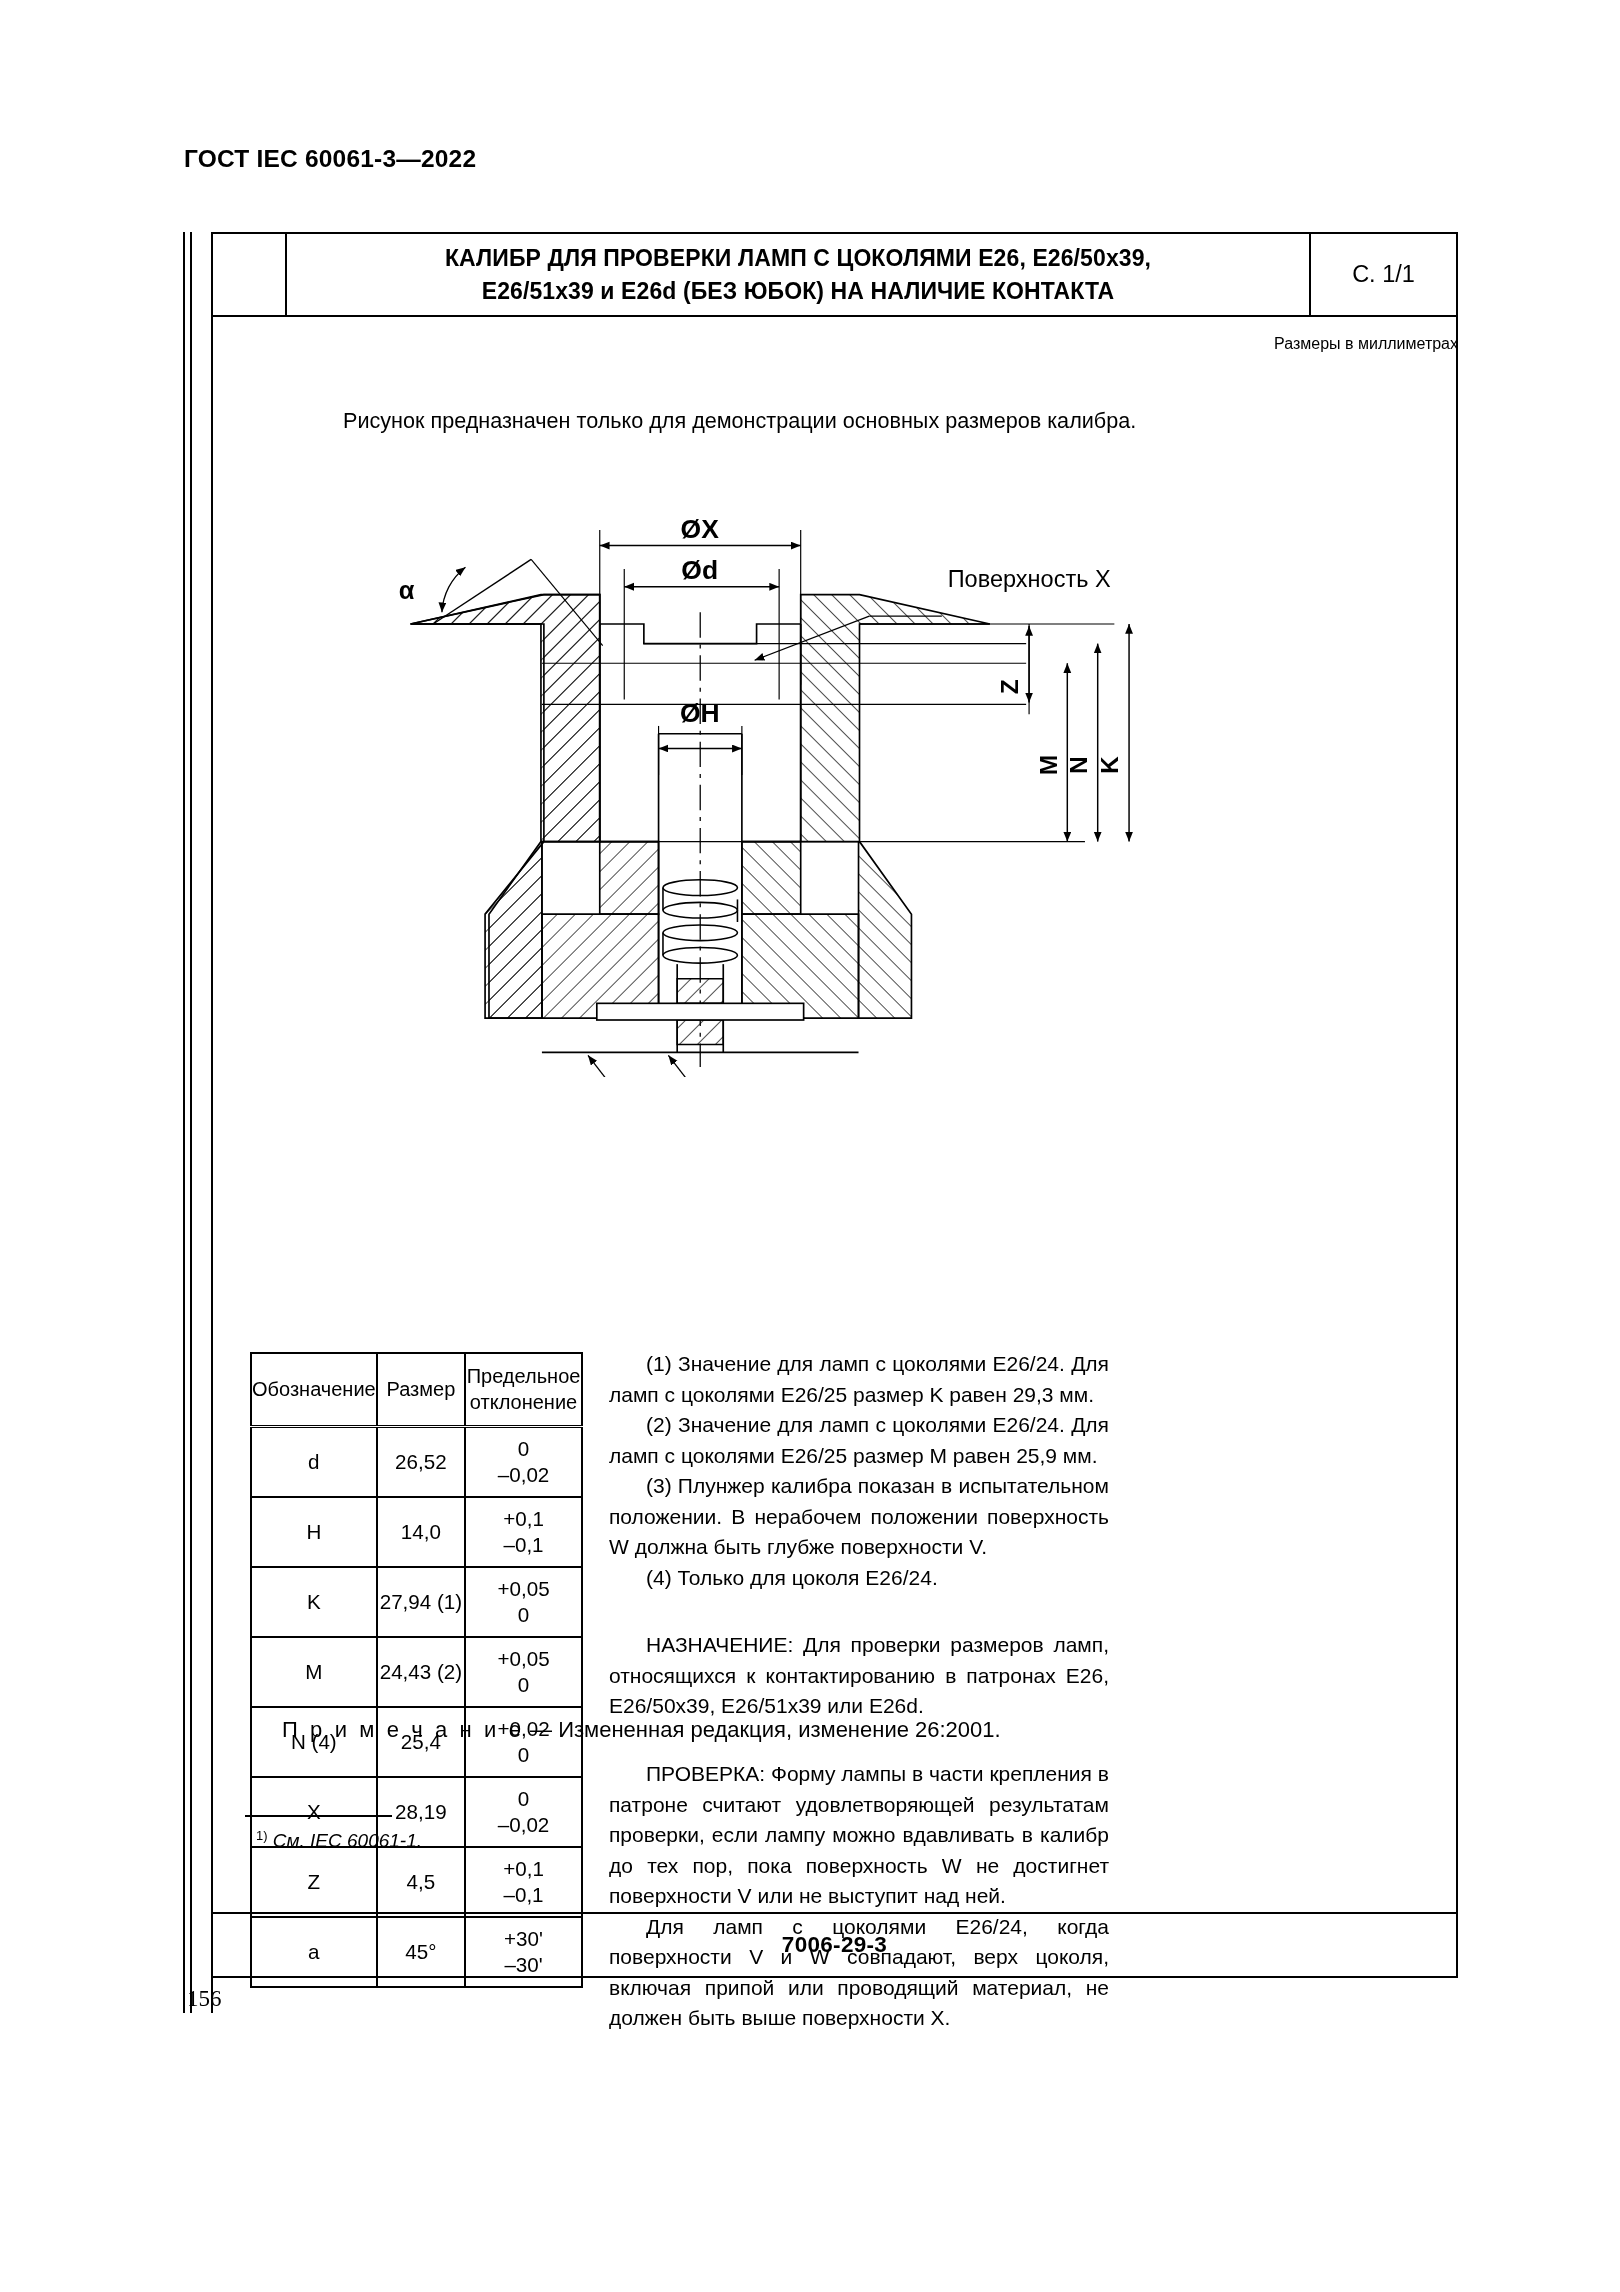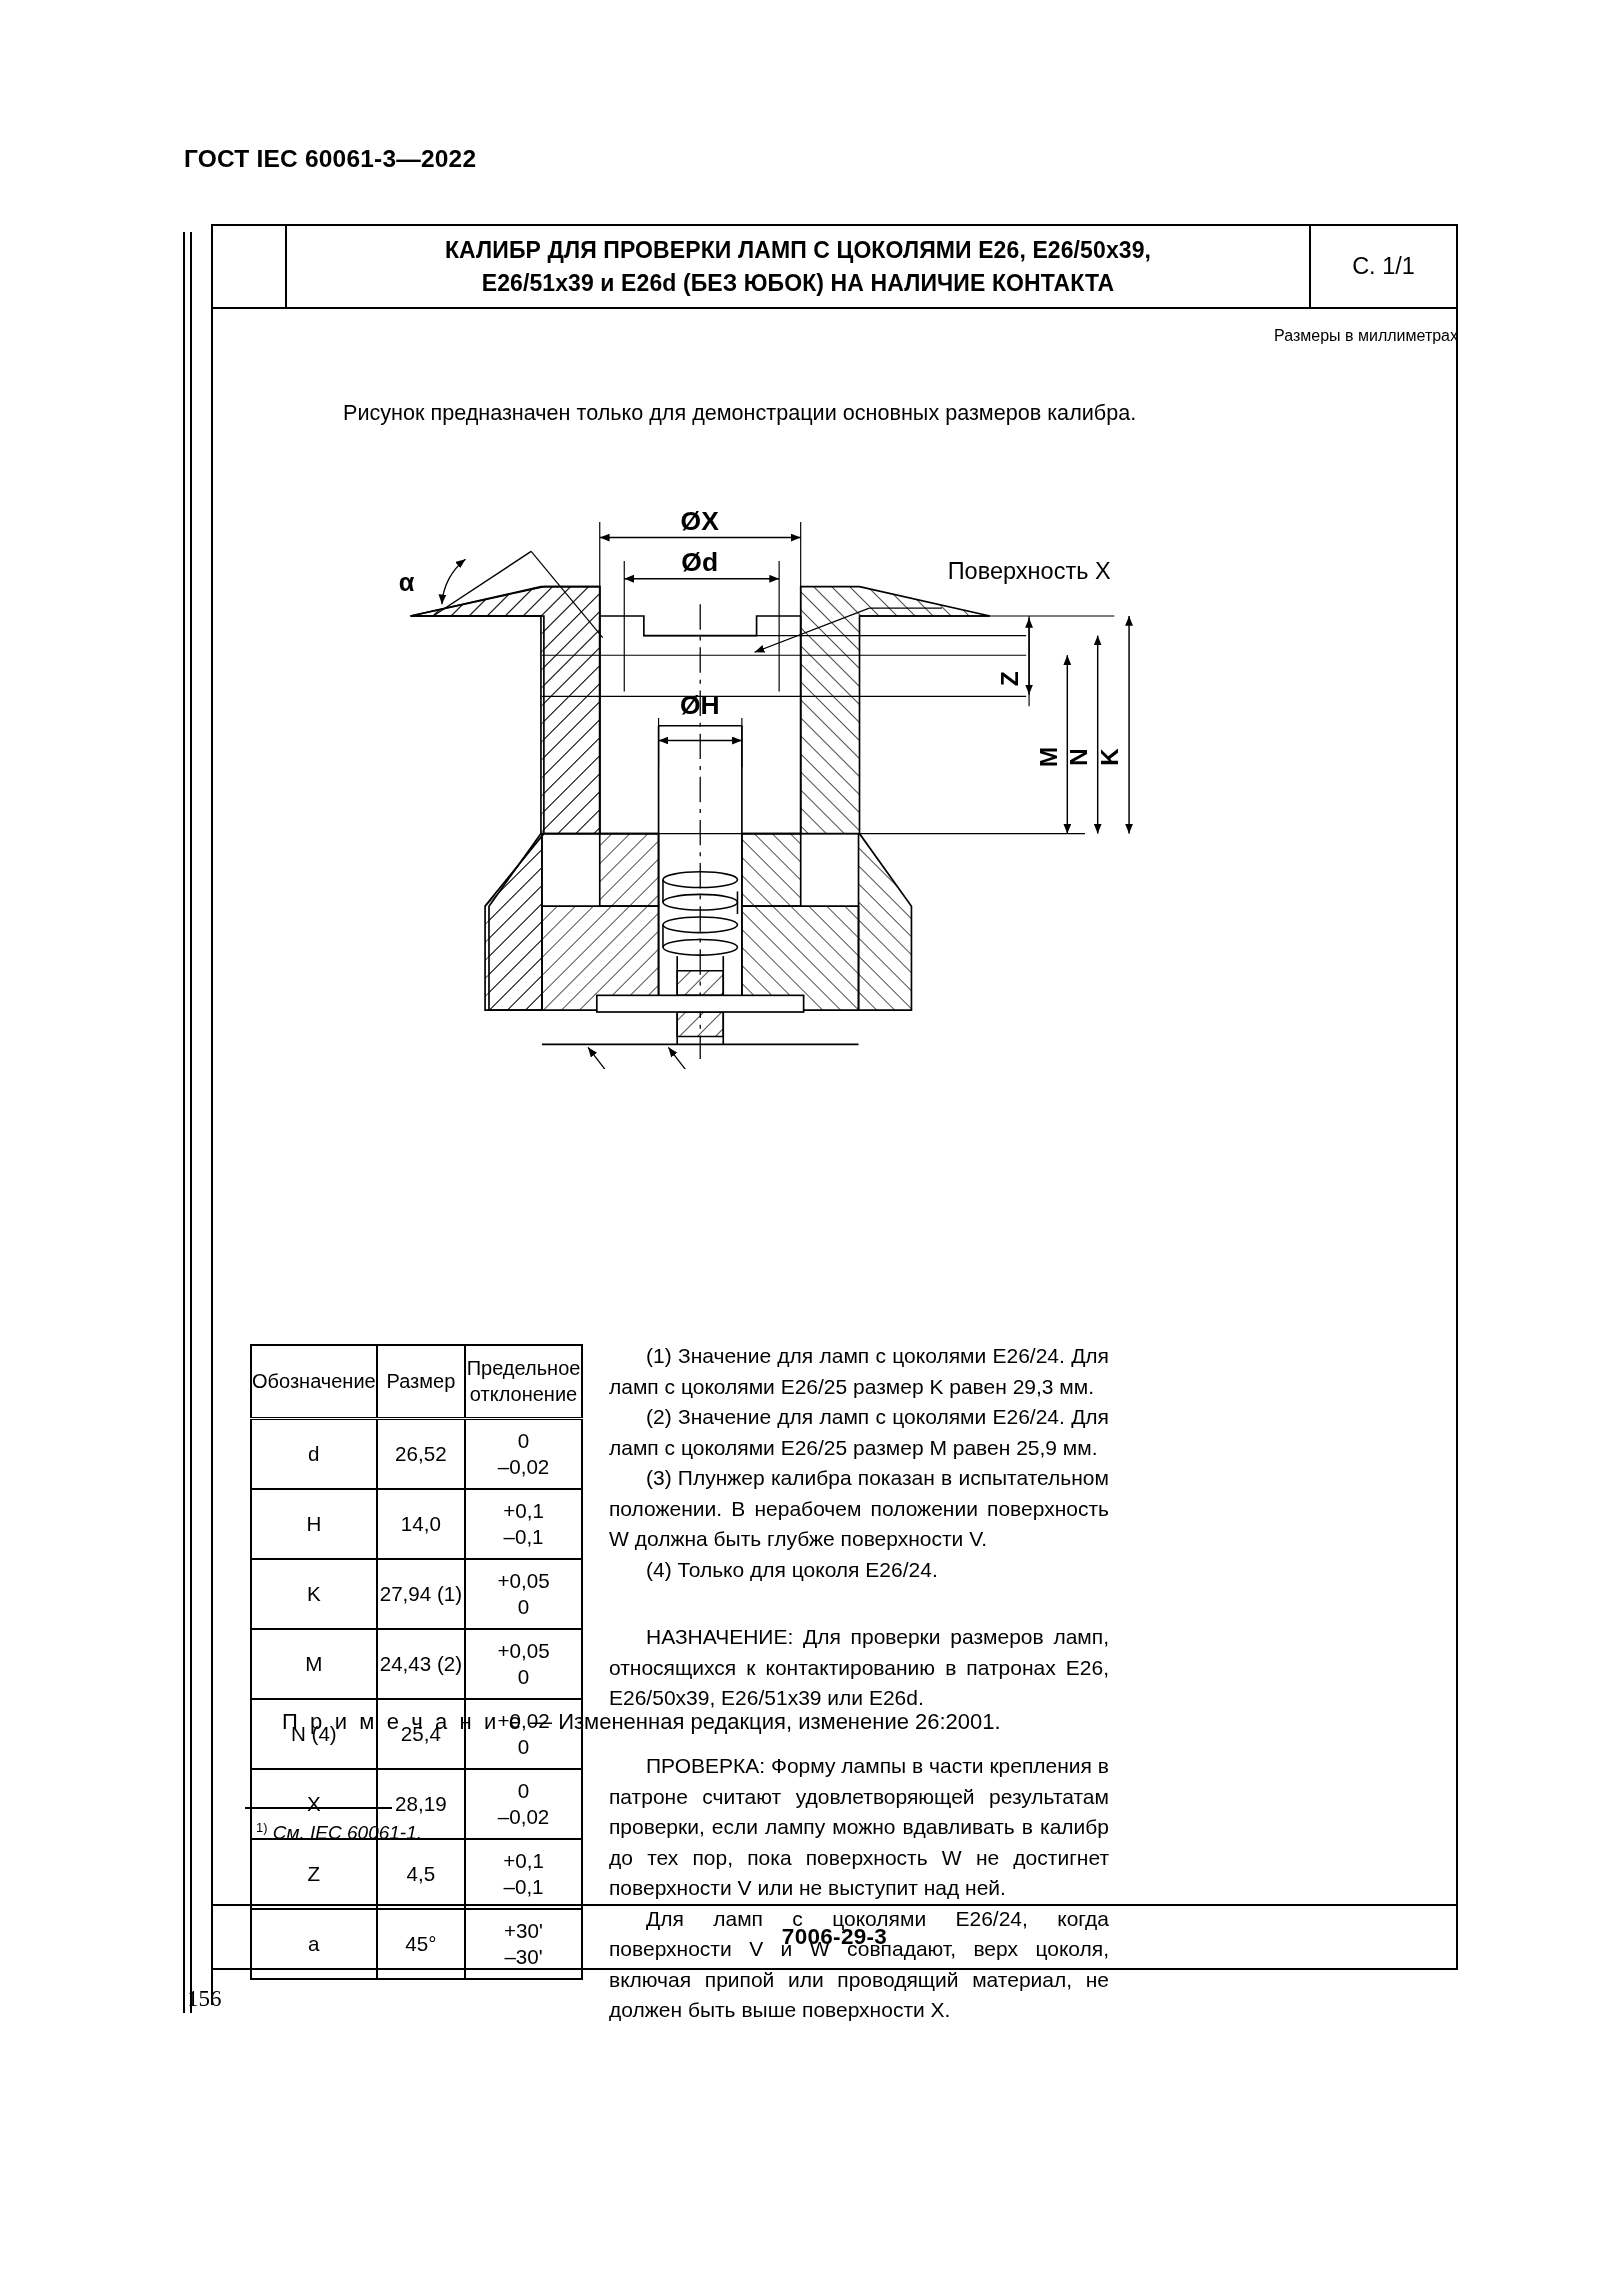--- a/index.html
+++ b/index.html
@@ -41,21 +41,21 @@
     height: 100%;
     border-left: 2.9px solid #000;
   }
   .spine i.a { left: 0; }
   .spine i.b { left: 6.9px; }
 
   
   .sheet {
     position: absolute;
     left: 211px;
-    top: 224px;
+    top: 232px;
     width: 1245px;
     height: 1781px;
     border-left: 2.9px solid #000;
     box-sizing: border-box;
   }
 
   
   .titleblock {
     position: absolute;
     left: 0;

